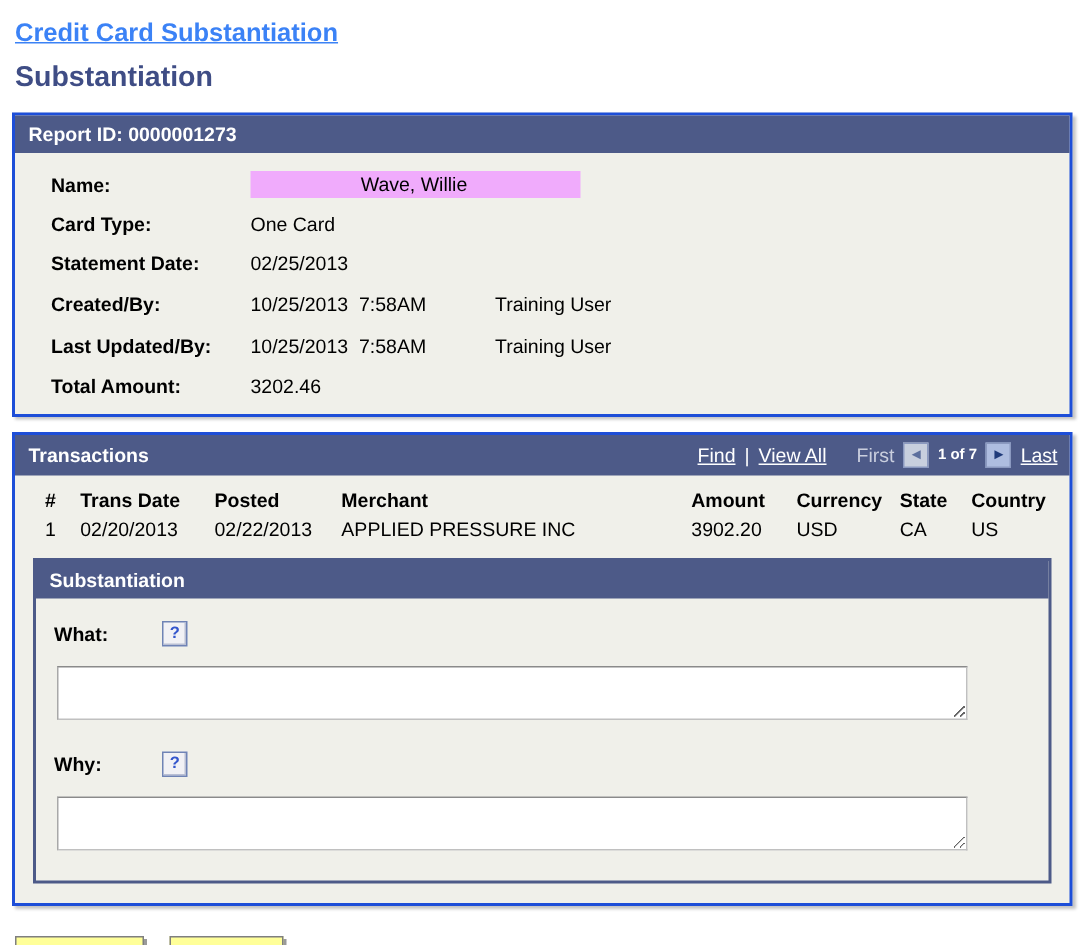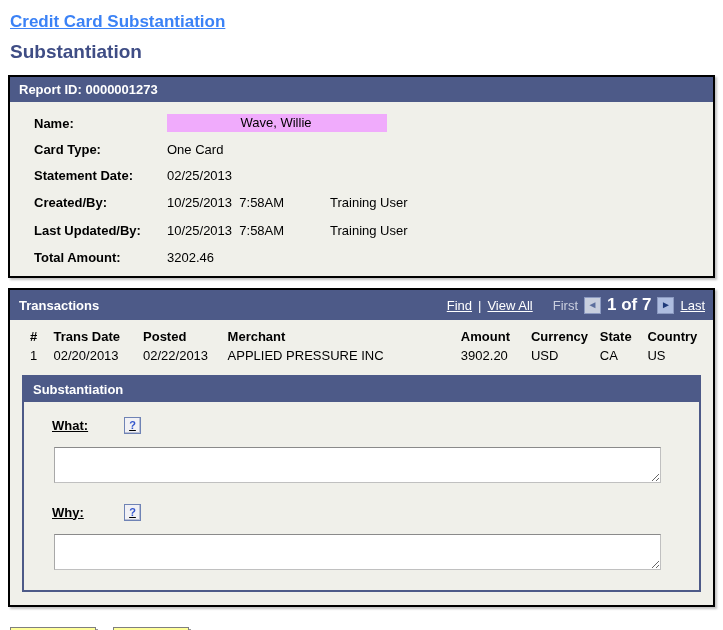--- a/index.html
+++ b/index.html
@@ -17,21 +17,21 @@
     font-size:17px;font-weight:bold;color:#3b82f6;
     text-decoration:underline;cursor:pointer;
   }
   .page-title{
     margin:9px 0 12px 2px;
     font-size:19px;font-weight:bold;color:#3f4d85;
   }
 
   
   .groupbox{
-    border:2px solid #000000;
+    border:2px solid #1d4ed8;
     background:#f0f0ea;
     box-shadow:2px 2px 2px #c4c4c4;
   }
   .bar{
     background:#4d5a88;color:#ffffff;font-weight:bold;font-size:13px;
     padding:5px 8px 5px 9px;display:flex;align-items:center;
   }
   .bar .bar-title{flex:0 0 auto;}
   .bar .bar-right{margin-left:auto;display:flex;align-items:center;gap:6px;}
 
@@ -50,38 +50,38 @@
   
   .wlink{color:#ffffff;text-decoration:underline;cursor:pointer;font-weight:normal;}
   .wsep{color:#ffffff;font-weight:normal;}
   .grayed{color:#c9cede;font-weight:normal;margin-left:14px;}
   .navbtn{
     width:17px;height:17px;display:inline-flex;align-items:center;justify-content:center;
     font-size:10px;line-height:1;border:1px solid #8b99c0;box-sizing:border-box;
   }
   .navbtn.prev{background:#c8cfde;color:#5c6f9e;}
   .navbtn.next{background:#aebde0;color:#1f3a7a;cursor:pointer;}
-  .pageind{font-size:17px;font-weight:bold;color:#ffffff;}
+  .pageind{font-size:10px;font-weight:bold;color:#ffffff;}
 
   
   table.txn{border-collapse:collapse;margin:7px 10px 2px 16px;font-size:13px;}
   table.txn th,table.txn td{padding:2px 4px;font-weight:normal;text-align:left;white-space:nowrap;}
   table.txn th{font-weight:bold;}
   .c-num{width:18px;text-align:center;}
   .c-tdate{width:86px;}
   .c-posted{width:80px;}
   .c-merch{width:246px;}
   .c-amt{width:66px;text-align:right;}
   .c-cur{width:62px;text-align:center;}
   .c-state{width:42px;text-align:center;}
   .c-ctry{width:52px;text-align:center;}
 
   
   .subbox{margin:10px 12px 13px 12px;border:2px solid #4d5a88;background:#f0f0ea;}
-  .sub-content{padding:8px 18px 14px 28px;text-decoration:underline;}
+  .sub-content{padding:8px 18px 14px 12px;}
   .qrow{display:flex;align-items:center;height:26px;margin-top:2px;}
   .qlabel{font-weight:bold;width:58px;}
   .helpbtn{
     width:15px;height:15px;margin-left:14px;
     display:inline-flex;align-items:center;justify-content:center;
     border:1px solid #6f83b5;background:#f1f1f5;
     color:#3355cc;font-size:11px;font-weight:bold;cursor:pointer;
     box-shadow:inset -1px -1px 0 #b9bfd4;
   }
   textarea.memo{

